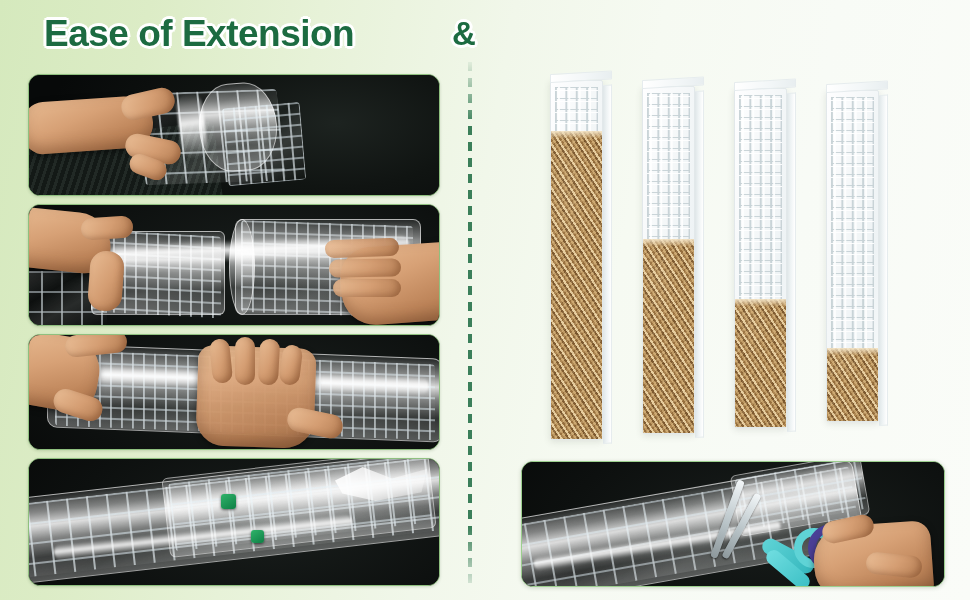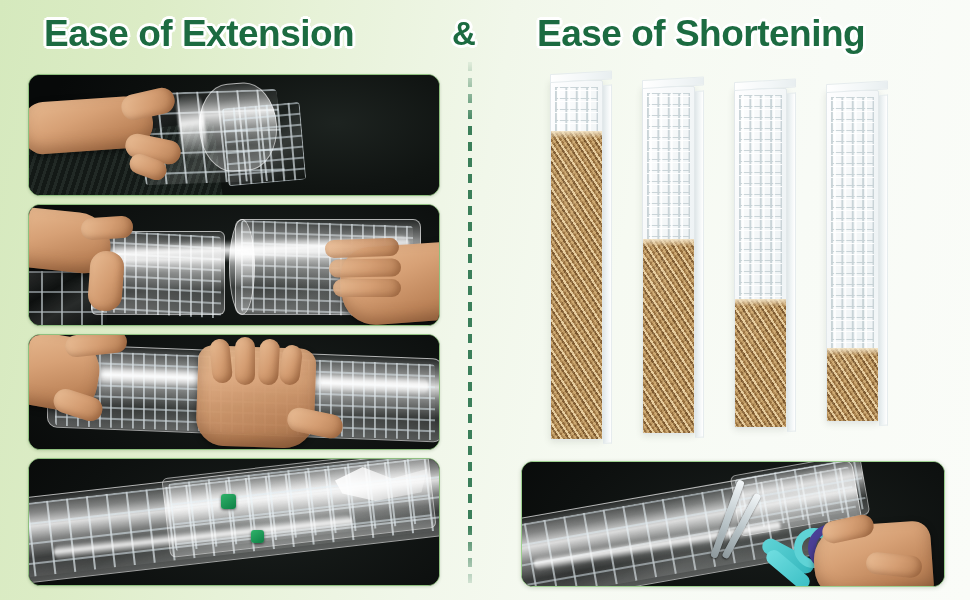--- a/index.html
+++ b/index.html
@@ -232,21 +232,20 @@
   .scissor-handle.purple{ border-color:#4a3f96; }
 </style>
 </head>
 <body>
 
 <div id="stage">
 
   <div id="header">
     <div id="title-left" class="title">Ease of Extension</div>
     <div id="title-amp" class="title">&amp;</div>
-    <div id="title-right" class="title">Ease of Shortening</div>
   </div>
 
   <div id="divider"></div>
 
   <div id="left-panel">
 
     <div class="photo-card pc1">
       <div class="scene">
         <div class="backdrop"></div>
 

